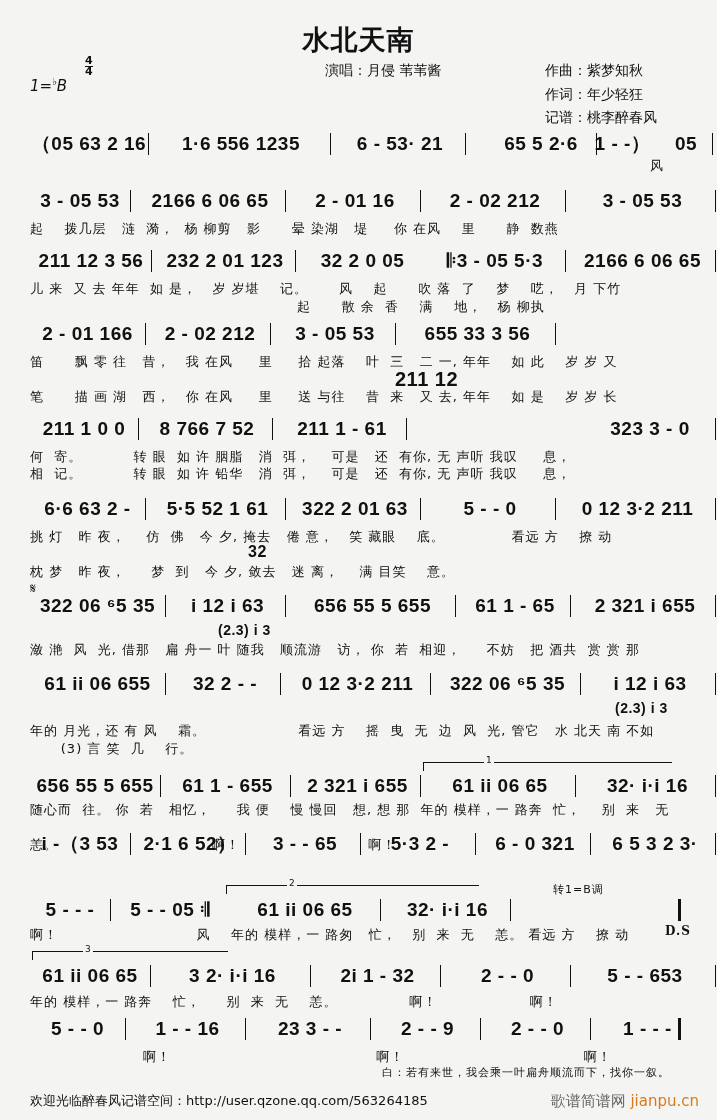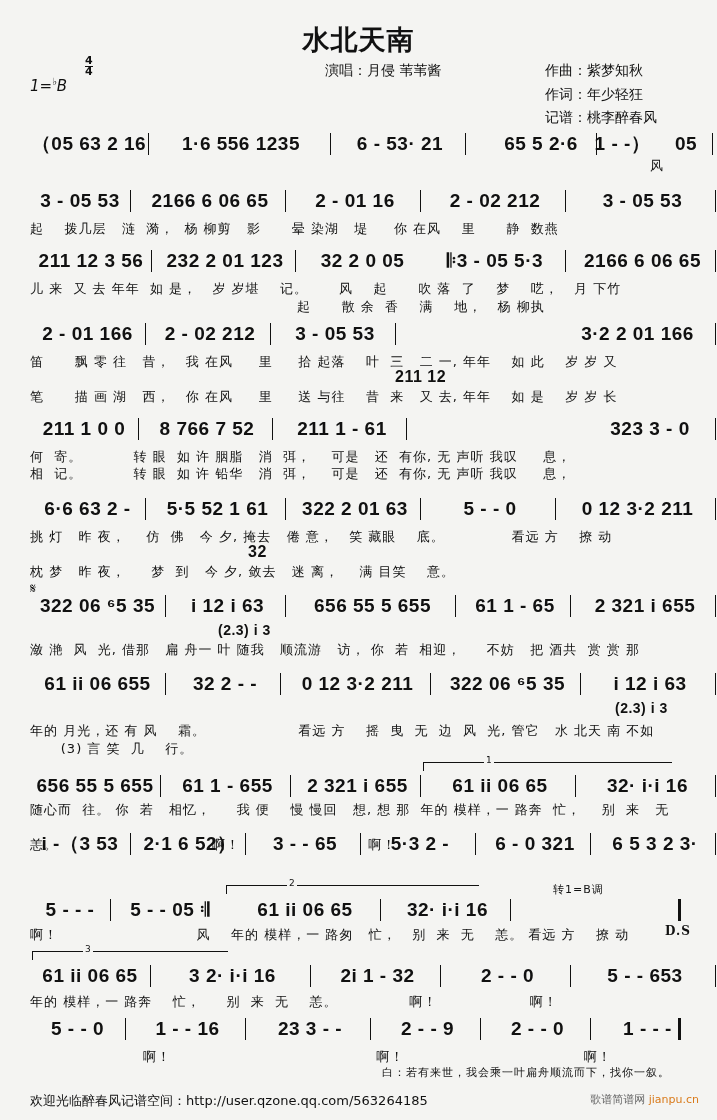--- a/index.html
+++ b/index.html
@@ -34,21 +34,21 @@
   .lyr {
     position: absolute; left: 30px; width: 660px;
     font-size: 13px; white-space: pre; letter-spacing: 1px;
   }
   .small { font-size: 11px; }
   .volta {
     position: absolute; height: 8px; border-top: 1px solid #111; border-left: 1px solid #111;
   }
   .volta span { position: absolute; top: -8px; font-size: 9px; background: #f4f4f2; padding: 0 2px; }
   .footer { position: absolute; left: 30px; top: 1092px; font-size: 13px; }
-  .wm { position: absolute; right: 18px; top: 1092px; font-size: 11px; color: #666; }
+  .wm { position: absolute; right: 18px; top: 1092px; font-size: 15px; color: #666; }
   .wm span { color: #d97a1a; }
   .endbar { position: absolute; width: 3px; height: 22px; background: #111; }
 </style>
 </head>
 <body>
 
 <div class="title">水北天南</div>
 <div class="key"><span>1=</span><span class="flat">♭</span><span>B</span></div>
 <div class="timesig">
     <div>4</div>
@@ -85,24 +85,24 @@
   <div class="bar sep" style="left:395px;width:140px">𝄆3 - 05 5·3</div>
   <div class="bar sep" style="left:540px;width:145px">2166 6 06 65</div>
 </div>
 <div class="lyr" style="top:280px">儿 来  又 去 年年  如 是，   岁 岁堪    记。      风    起      吹 落  了    梦    呓，   月 下竹</div>
 <div class="lyr" style="top:298px">                                                    起      散 余  香    满    地，   杨 柳执</div>
 
 <div class="row" style="top:323px">
   <div class="bar sep" style="left:0;width:115px">2 - 01 166</div>
   <div class="bar sep" style="left:120px;width:120px">2 - 02 212</div>
   <div class="bar sep" style="left:245px;width:120px">3 - 05 53</div>
-  <div class="bar sep" style="left:530px;width:155px">3·2 2 01 166</div>
+  <div class="bar sep" style="left:370px;width:155px">655 33 3 56</div>
 </div>
 <div class="lyr" style="top:353px">笛      飘 零 往   昔，   我 在风     里     拾 起落    叶  三   二 一, 年年    如 此    岁 岁 又</div>
-<div class="row" style="top:368px;left:395px;width:80px;font-size:16px">211 12</div>
+<div class="row" style="top:368px;left:395px;width:80px;font-size:20px">211 12</div>
 <div class="lyr" style="top:388px">笔      描 画 湖   西，   你 在风     里     送 与往    昔  来   又 去, 年年    如 是    岁 岁 长</div>
 
 <div class="row" style="top:418px">
   <div class="bar sep" style="left:0;width:108px">211 1 0 0</div>
   <div class="bar sep" style="left:112px;width:130px">8 766 7 52</div>
   <div class="bar sep" style="left:248px;width:128px">211 1 - 61</div>
   <div class="bar sep" style="left:555px;width:130px">323 3 - 0</div>
 </div>
 <div class="lyr" style="top:448px">何  寄。          转 眼  如 许 胭脂   消  弭，    可是   还  有你, 无 声听 我叹     息，</div>
 <div class="lyr" style="top:465px">相  记。          转 眼  如 许 铅华   消  弭，    可是   还  有你, 无 声听 我叹     息，</div>

